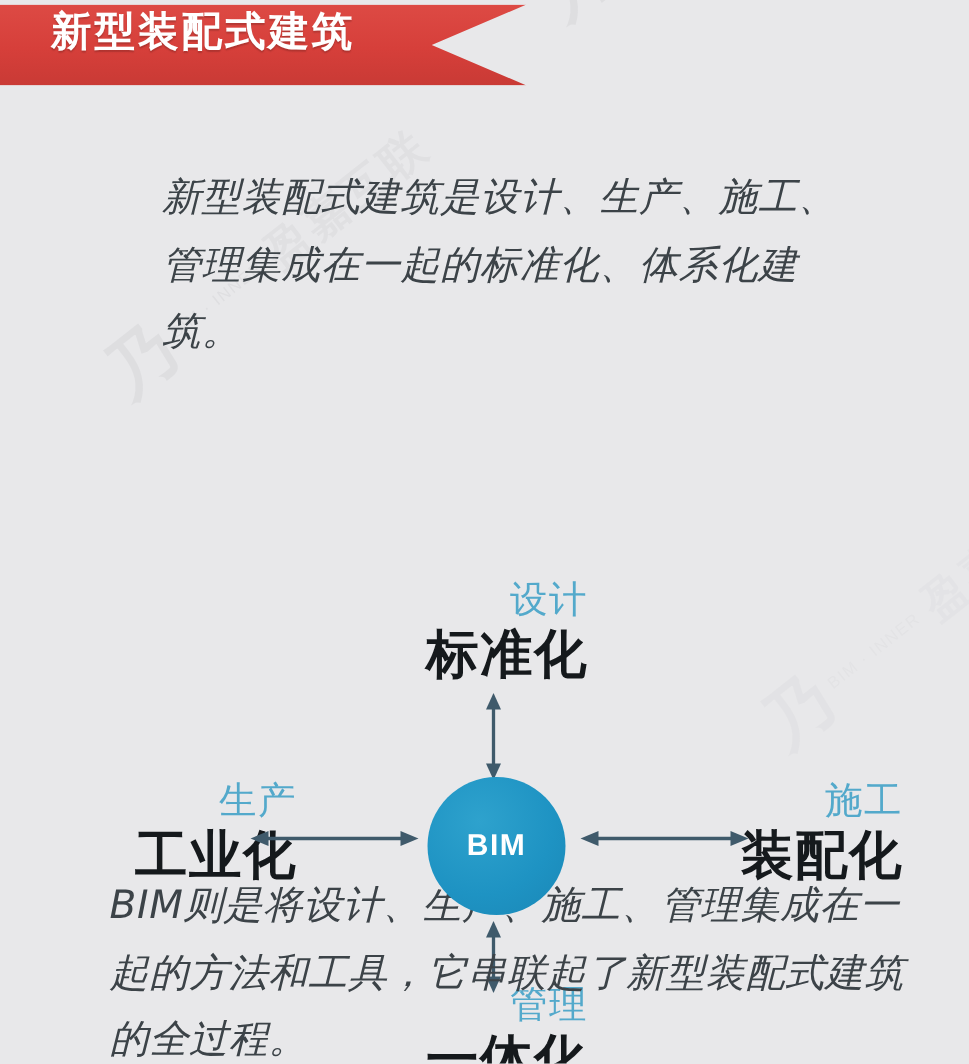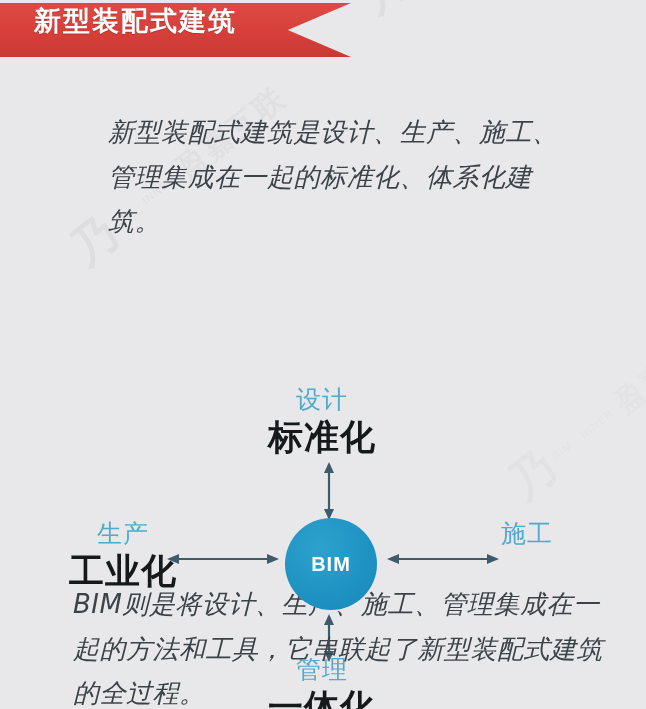--- a/index.html
+++ b/index.html
@@ -133,21 +133,21 @@
   #bim-label {
     color: #ffffff;
     font-size: 20px;
     font-weight: bold;
     letter-spacing: 1px;
     font-family: "Liberation Sans", sans-serif;
   }
 
   .node {
     position: absolute;
-    text-align: center;
+    text-align: right;
     line-height: 1.15;
   }
   .node-title {
     display: block;
     color: #53a9cb;
     font-size: 25px;
     letter-spacing: 1px;
     font-family: "DejaVu Sans", "Liberation Sans", sans-serif;
   }
   .node-sub {
@@ -210,20 +210,21 @@
       <span class="node-sub">标准化</span>
     </div>
 
     <div class="node" id="node-production">
       <span class="node-title">生产</span>
       <span class="node-sub">工业化</span>
     </div>
 
     <div class="node" id="node-construction">
       <span class="node-title">施工</span>
+      <span class="node-sub">装配化</span>
     </div>
 
     <div class="node" id="node-management">
       <span class="node-title">管理</span>
       <span class="node-sub">一体化</span>
     </div>
 
     <svg class="arrow-svg" id="arrow-top" width="14" height="58" viewBox="0 0 14 58">
       <line x1="7" y1="9" x2="7" y2="49" stroke="#3f5a6b" stroke-width="2.2"></line>
       <polygon points="7,0 12,11 2,11" fill="#3f5a6b"></polygon>

